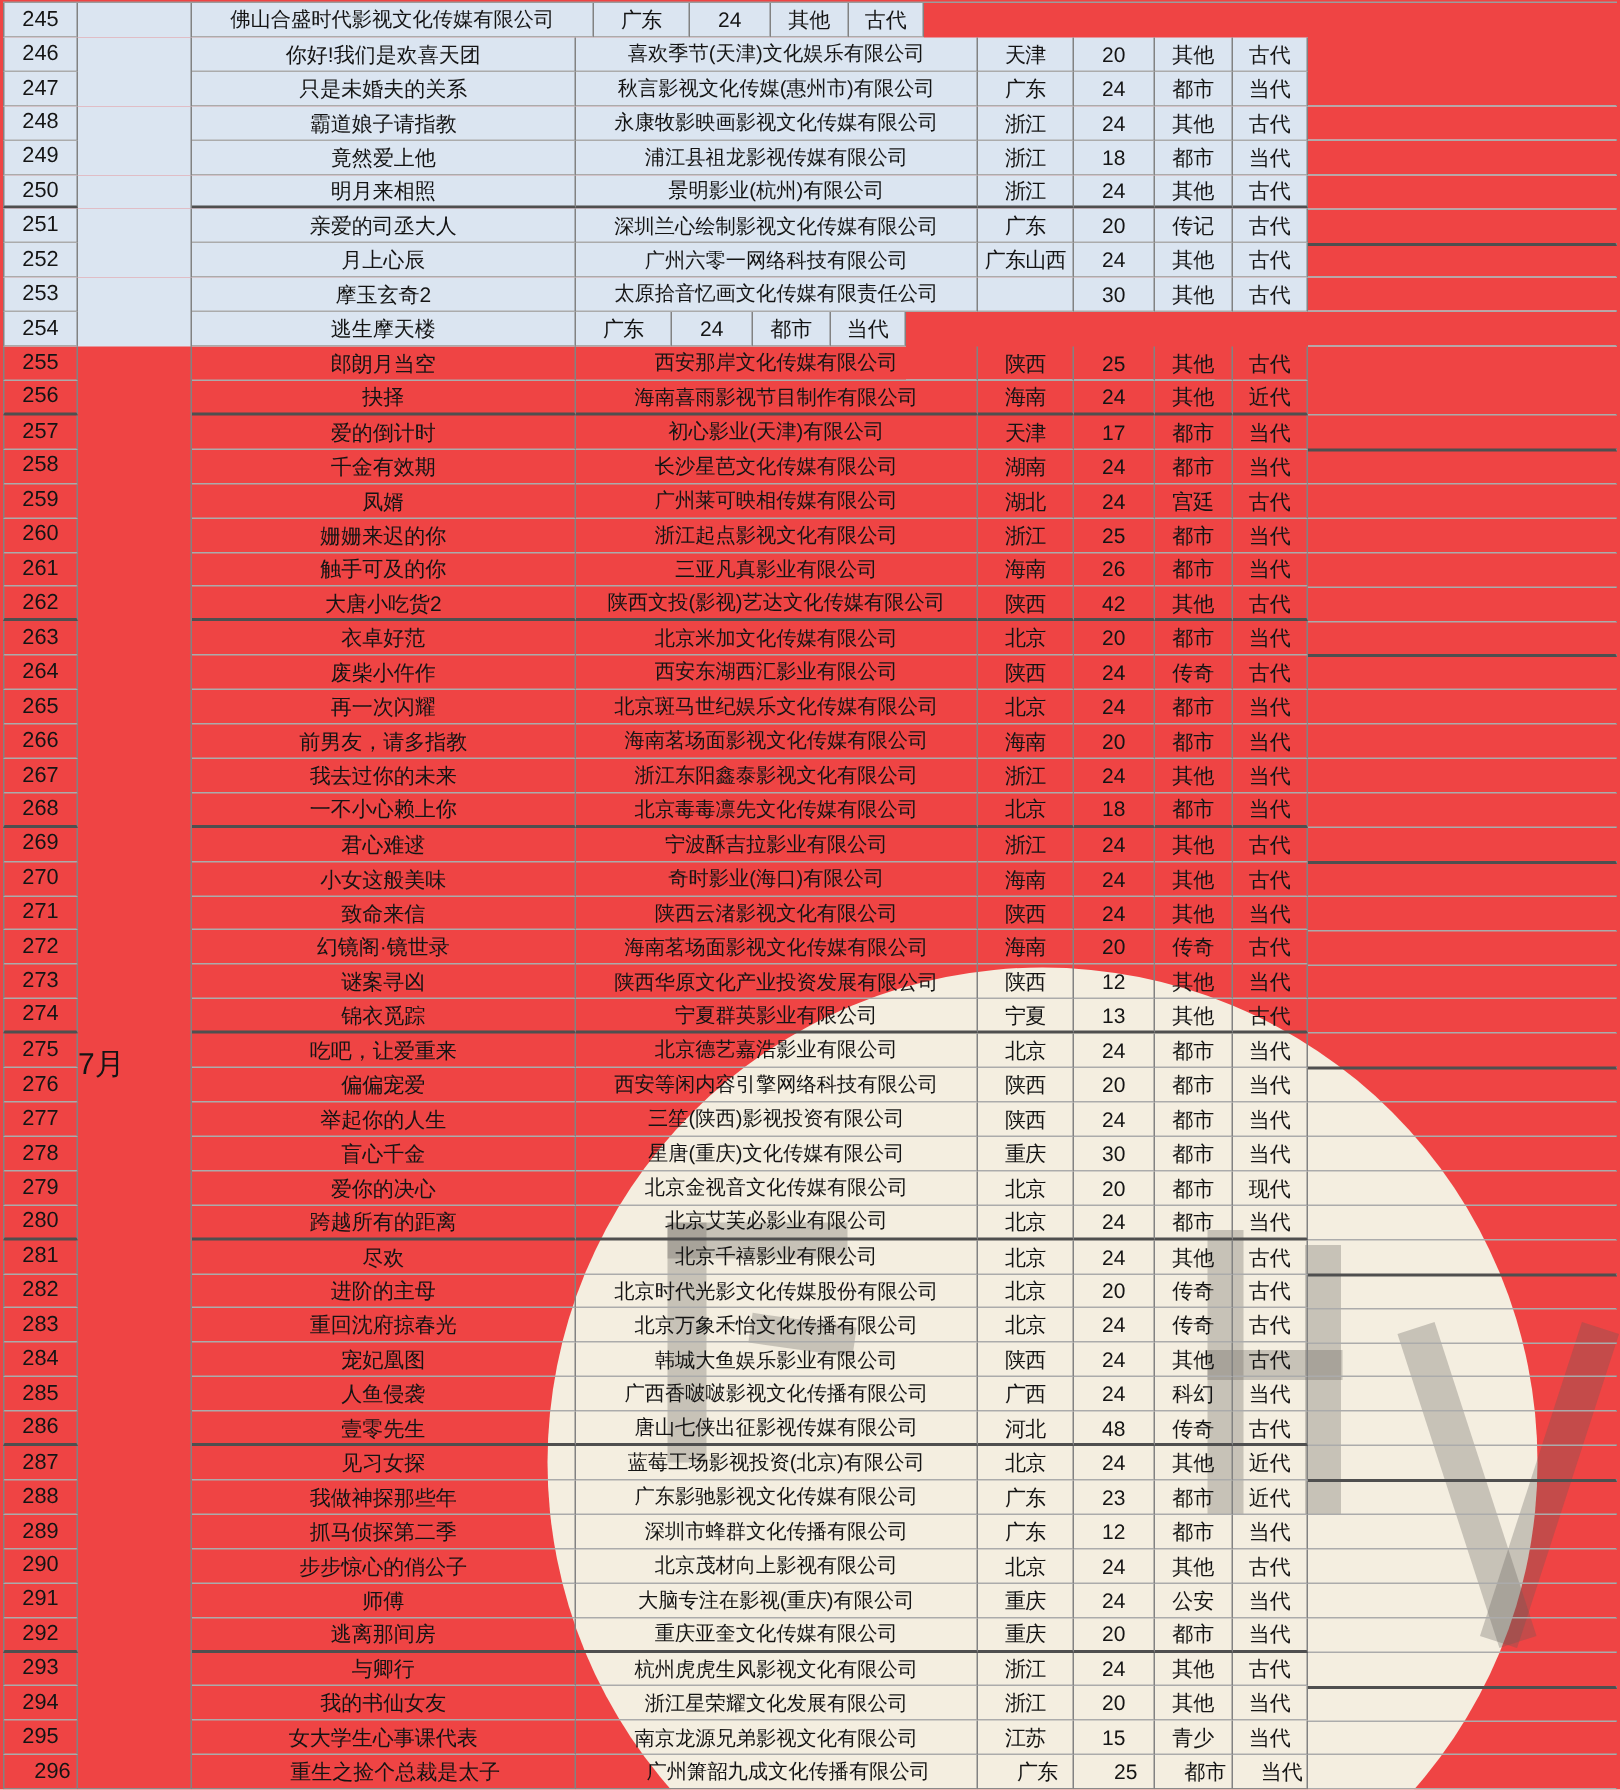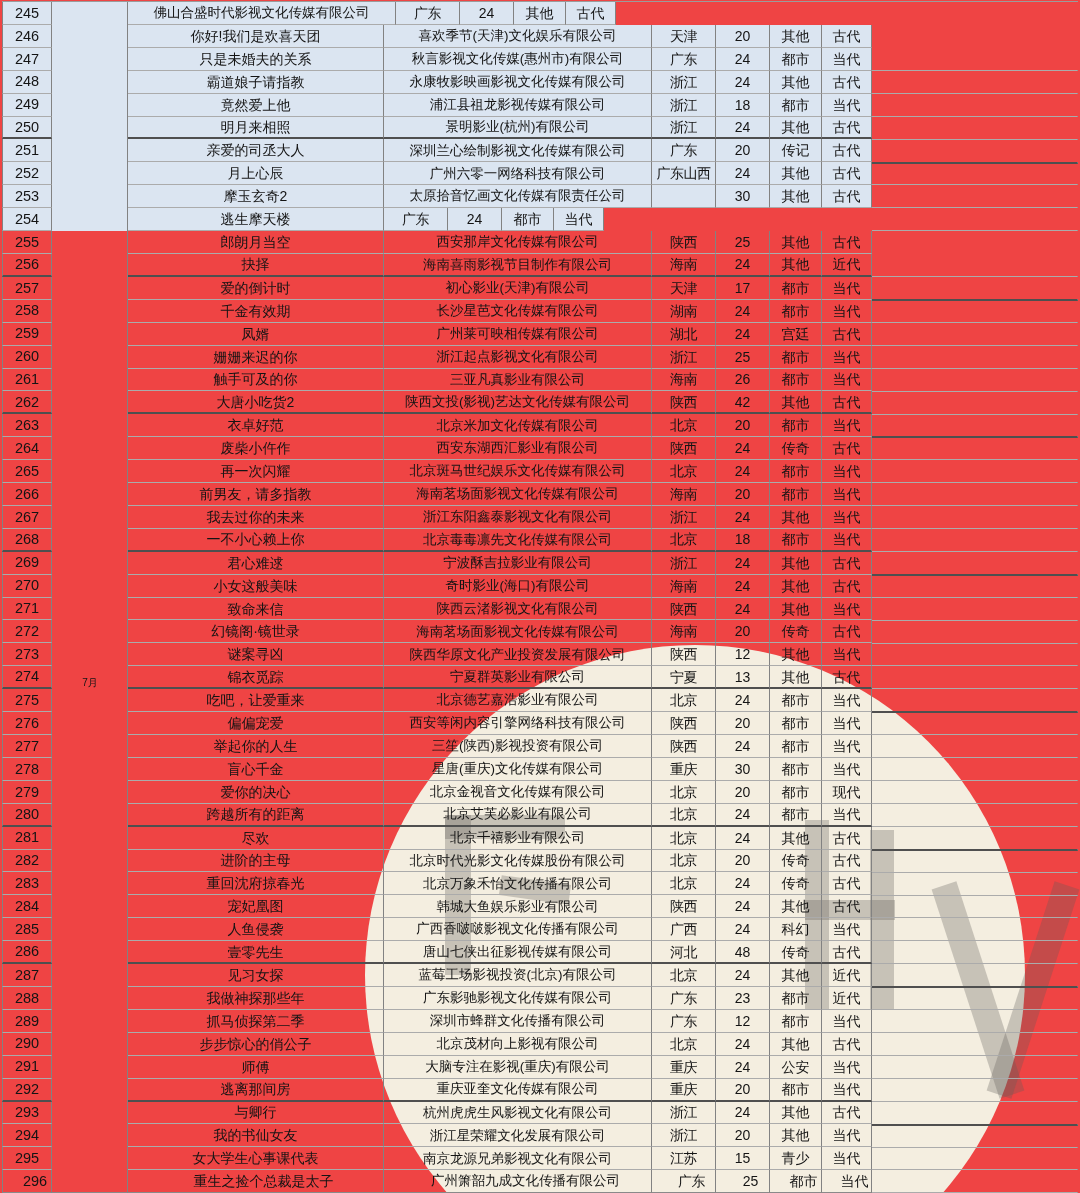--- a/index.html
+++ b/index.html
@@ -37,22 +37,22 @@
   .c-genre{width:52px;}
   .c-era{width:50px;}
   .c-lic{width:206px;font-size:14px;letter-spacing:-0.3px;margin-top:45px;}
   .row.hl .cell{background:#dbe5f1;}
   .row.hl .c-month{background:#dbe5f1;}
   .row.gend .cell{border-bottom:2px solid #4f4f4f;}
   .row.gend .c-month{border-bottom:none;}
   .row:last-child .cell{border-bottom:1px solid #8a8a8a;padding-left:16px;}
   .row:last-child .c-month{border-bottom:1px solid #8a8a8a;}
 
-  .month-label{position:absolute;left:52px;top:676px;width:76px;text-align:center;
-               font-size:10px;color:#141414;z-index:3;}
+  .month-label{position:absolute;left:52px;top:696px;width:76px;
+               font-size:20px;color:#141414;z-index:3;}
 </style>
 </head>
 <body>
 
 <div class="stage">
 
   <div class="watermark">
     <div class="wm-circle"></div>
     <div class="wm-glyph wm-a1"></div>
     <div class="wm-glyph wm-a2"></div>

